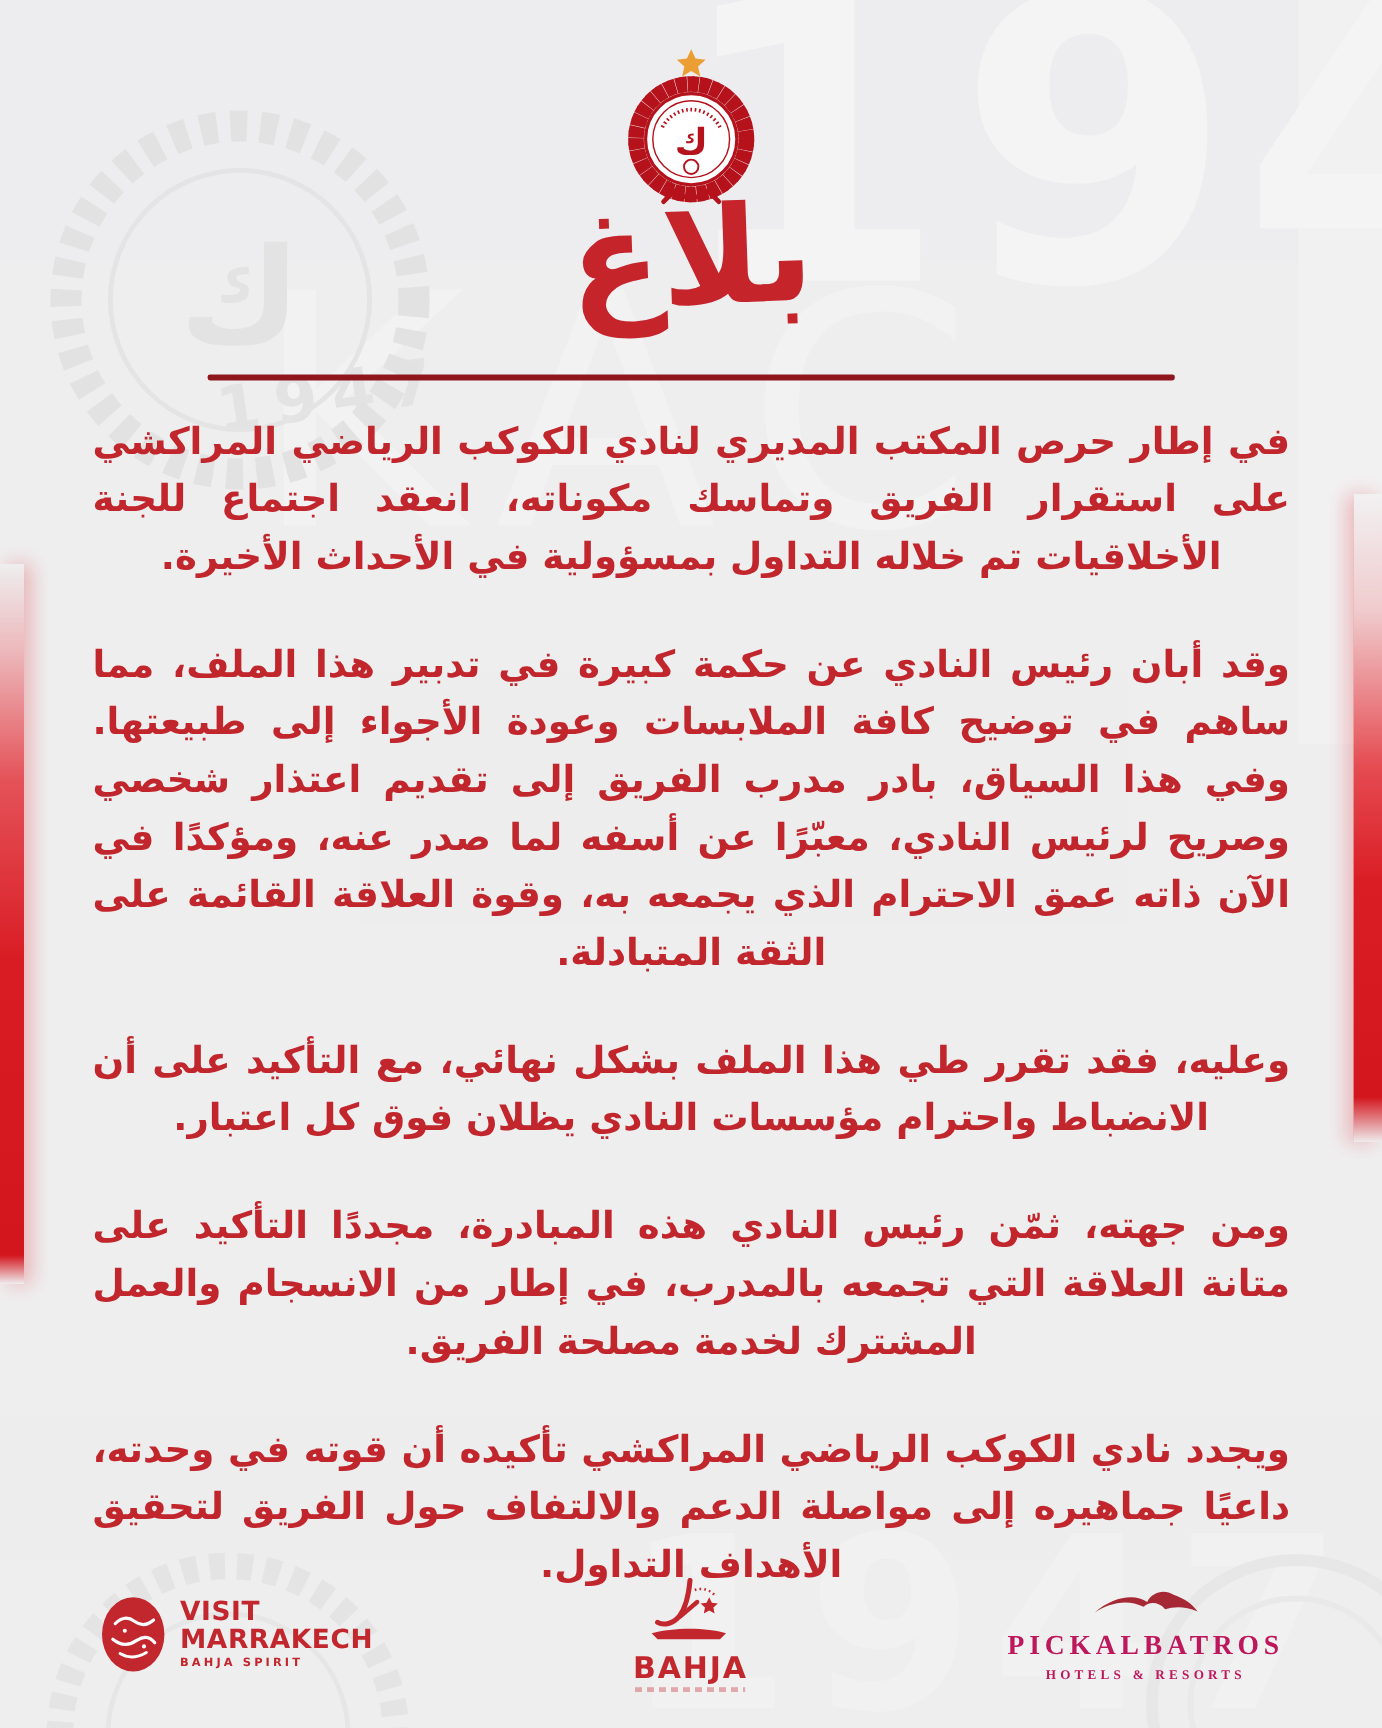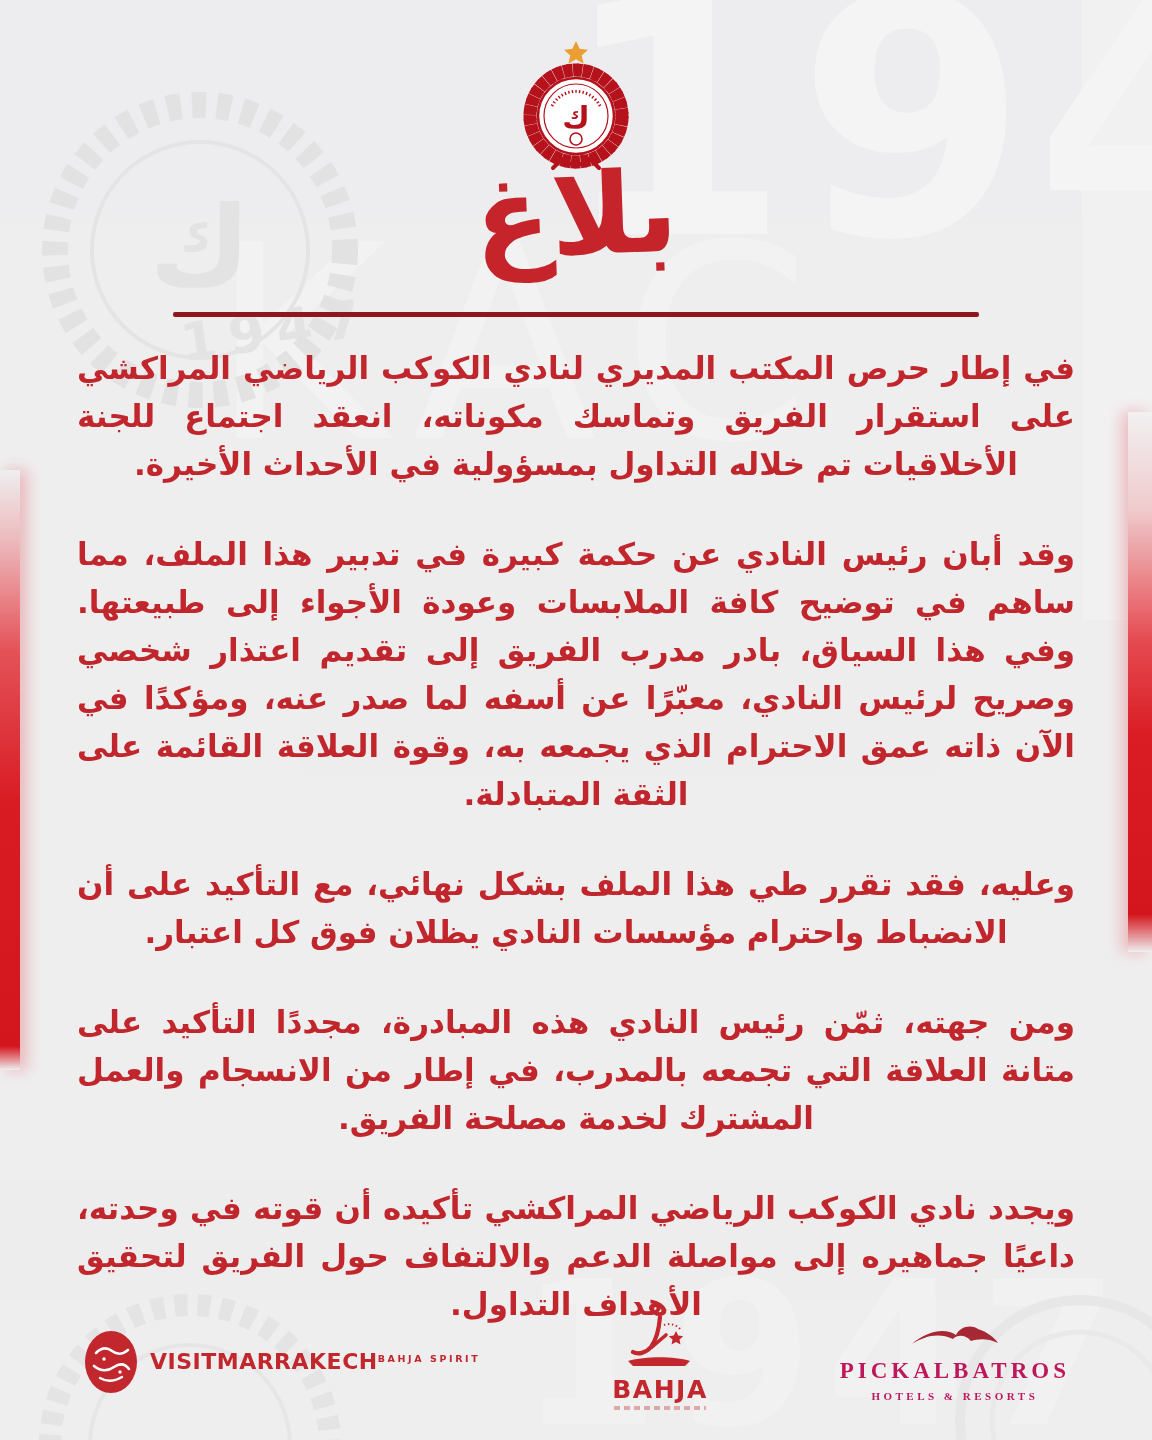--- a/index.html
+++ b/index.html
@@ -57,24 +57,24 @@
   .body-text p{
     margin:0 0 42px;font-size:31px;font-weight:700;color:#c1262d;
     line-height:48px;text-align:justify;text-align-last:center;
   }
   
   .footer{
     position:absolute;left:82px;right:82px;bottom:26px;height:104px;
     display:flex;justify-content:space-between;align-items:center;z-index:2;
   }
   .visit-block{display:flex;align-items:center;gap:10px;color:#c1272d;}
-  .visit-text{display:flex;flex-direction:row;line-height:1.02;}
+  .visit-text{display:flex;flex-direction:column;line-height:1.02;}
   .visit-line{font-size:22px;font-weight:800;letter-spacing:.5px;}
   .visit-tagline{font-size:9.5px;font-weight:700;letter-spacing:2.6px;
-    text-align:center;margin-top:3px;}
+    text-align:left;margin-top:3px;}
   .kacm-block{text-align:center;color:#c1272d;}
   .kacm-label{font-size:25px;font-weight:800;letter-spacing:1.5px;line-height:1;}
   .kacm-microline{width:92px;height:4px;margin:4px auto 0;opacity:.55;
     background:repeating-linear-gradient(90deg,rgba(193,39,45,.65) 0 6px,transparent 6px 10px);}
   .pick-block{text-align:center;color:#be185d;}
   .pick-name{font-family:"Liberation Serif",serif;font-size:23px;font-weight:600;
     letter-spacing:4px;margin-top:4px;}
   .pick-tagline{font-family:"Liberation Serif",serif;font-size:11px;font-weight:700;
     letter-spacing:3.5px;margin-top:6px;}
 </style>

